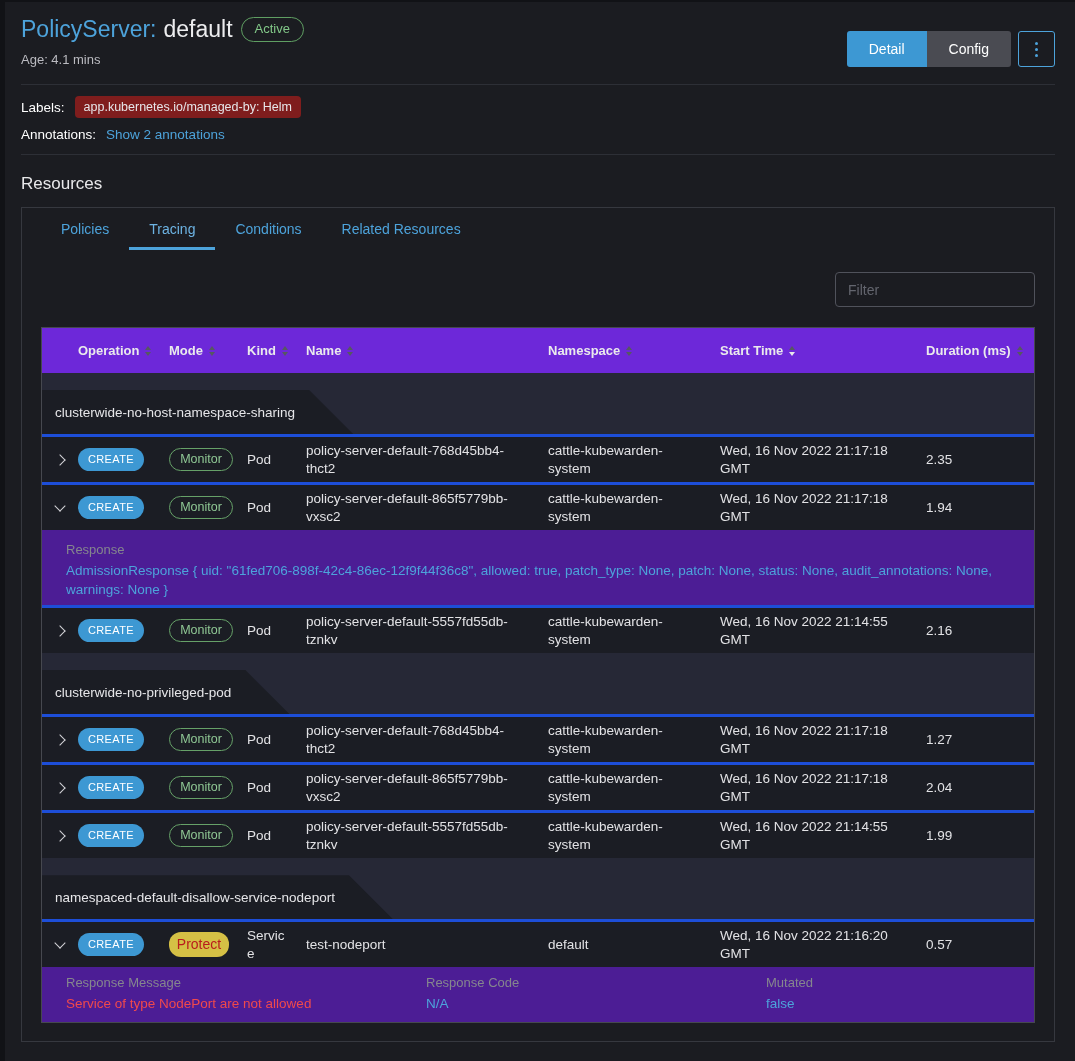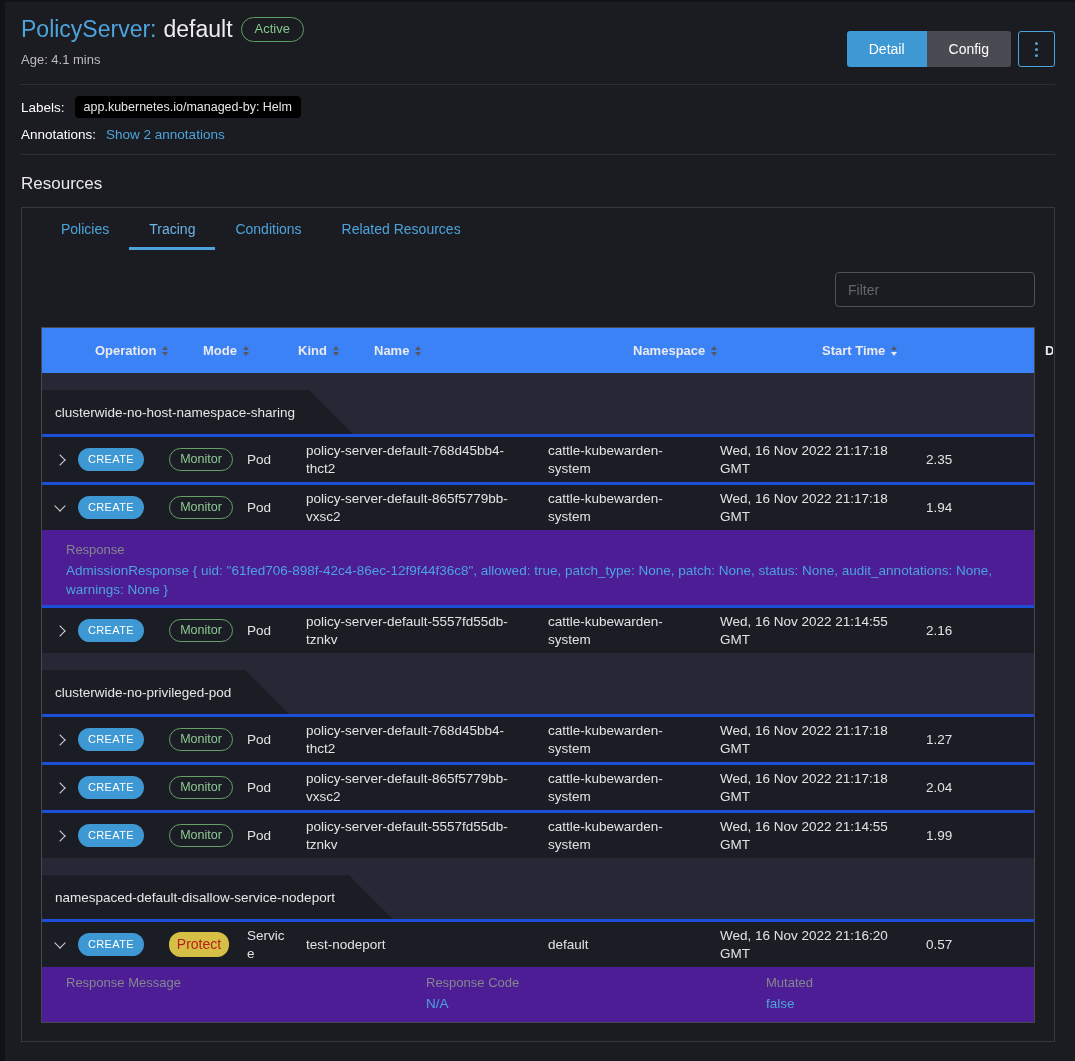--- a/index.html
+++ b/index.html
@@ -29,40 +29,40 @@
   .btn-menu i { width:3px; height:3px; border-radius:50%; background:#4da3db; }
 
   .divider { border:none; border-top:1px solid #2d2f36; }
   .d1 { margin-top:17px; }
 
   
   .meta { padding:11px 0 12px; font-size:13.5px; }
   .meta-row { display:flex; align-items:center; }
   .meta-row + .meta-row { margin-top:9px; }
   .meta-label { color:#ffffff; margin-right:10px; }
-  .label-badge { background:#000000; color:#e6e6e9; padding:4px 9px; border-radius:4px; font-size:12.5px; }
+  .label-badge { background:#7f1d1d; color:#e6e6e9; padding:4px 9px; border-radius:4px; font-size:12.5px; }
   .link { color:#4da3db; text-decoration:none; cursor:pointer; }
 
   .section-title { font-size:17px; font-weight:400; color:#e8e8ea; margin:19px 0 13px; }
 
   
   .tab-panel { border:1px solid #36383f; }
   .tabs { display:flex; list-style:none; padding-left:19px; }
   .tab { padding:13px 20px 10px; font-size:14px; color:#4da3db; border-bottom:3px solid transparent; cursor:pointer; }
   .tab.active { color:#6db3e3; border-bottom-color:#4da3db; }
   .tab-content { padding:22px 19px 18px; }
 
   .toolbar { display:flex; justify-content:flex-end; margin-bottom:20px; }
   .filter-input { width:200px; height:35px; background:transparent; border:1px solid #50525b; border-radius:4px;
     color:#d8d8dc; padding:0 12px; font-size:14px; font-family:inherit; }
   .filter-input::placeholder { color:#63656e; }
 
   
   .trace-table { border:1px solid #46484f; --cols:36px 91px 78px 59px 242px 172px 206px minmax(0,1fr); }
-  .thead { display:grid; grid-template-columns:var(--cols); background:#3b82f6; align-items:center; height:45px;gap:17px; }
+  .thead { display:grid; grid-template-columns:var(--cols); background:#6d28d9; align-items:center; height:45px; }
   .th { display:flex; align-items:center; gap:6px; font-size:13px; font-weight:700; color:#eaeaec;
     padding-right:8px; cursor:pointer; white-space:nowrap; overflow:hidden; }
   .sort { display:flex; flex-direction:column; align-items:center; gap:2px; flex:none; }
   .tri { width:0; height:0; border-left:3.5px solid transparent; border-right:3.5px solid transparent; }
   .tri-up { border-bottom:4.5px solid #565861; }
   .tri-down { border-top:4.5px solid #565861; }
   .tri-down.on { border-top-color:#e8e8ea; }
 
   .group-row { position:relative; height:61px; background:#262836; }
   .group-tab { position:absolute; left:0; bottom:0; height:44px; background:#1b1d24; display:flex; align-items:center;
@@ -297,20 +297,21 @@
               <div class="cell"><span class="badge badge-mode-protect">Protect</span></div>
               <div class="cell">Service</div>
               <div class="cell">test-nodeport</div>
               <div class="cell">default</div>
               <div class="cell">Wed, 16 Nov 2022 21:16:20 GMT</div>
               <div class="cell num">0.57</div>
             </div>
             <div class="row-detail fields">
               <div>
                 <div class="detail-label">Response Message</div>
+                <div class="field-value val-red">Service of type NodePort are not allowed</div>
               </div>
               <div>
                 <div class="detail-label">Response Code</div>
                 <div class="field-value val-blue">N/A</div>
               </div>
               <div>
                 <div class="detail-label">Mutated</div>
                 <div class="field-value val-blue">false</div>
               </div>
             </div>

